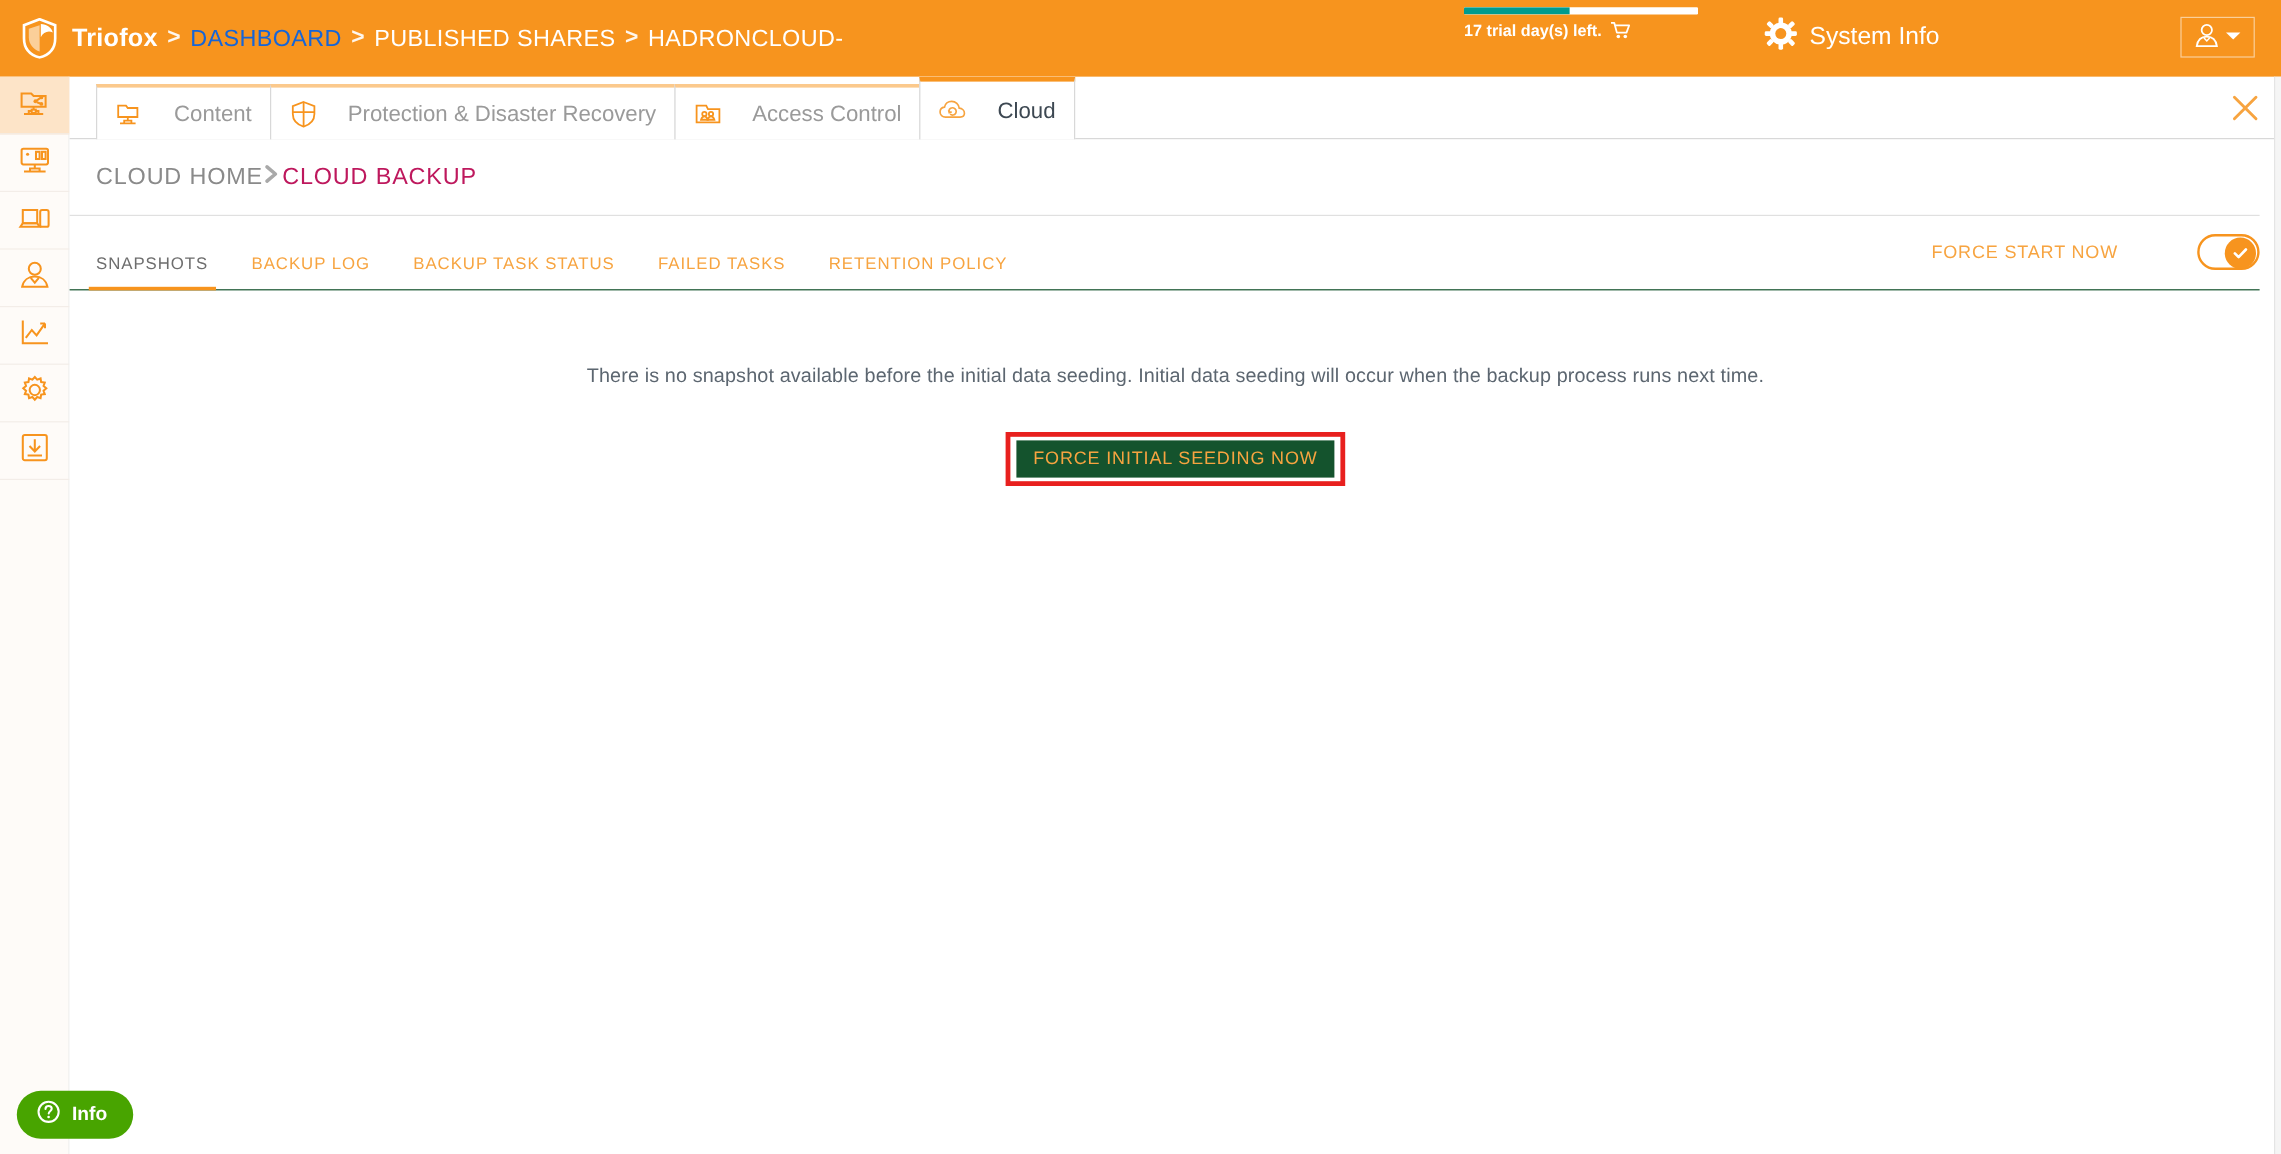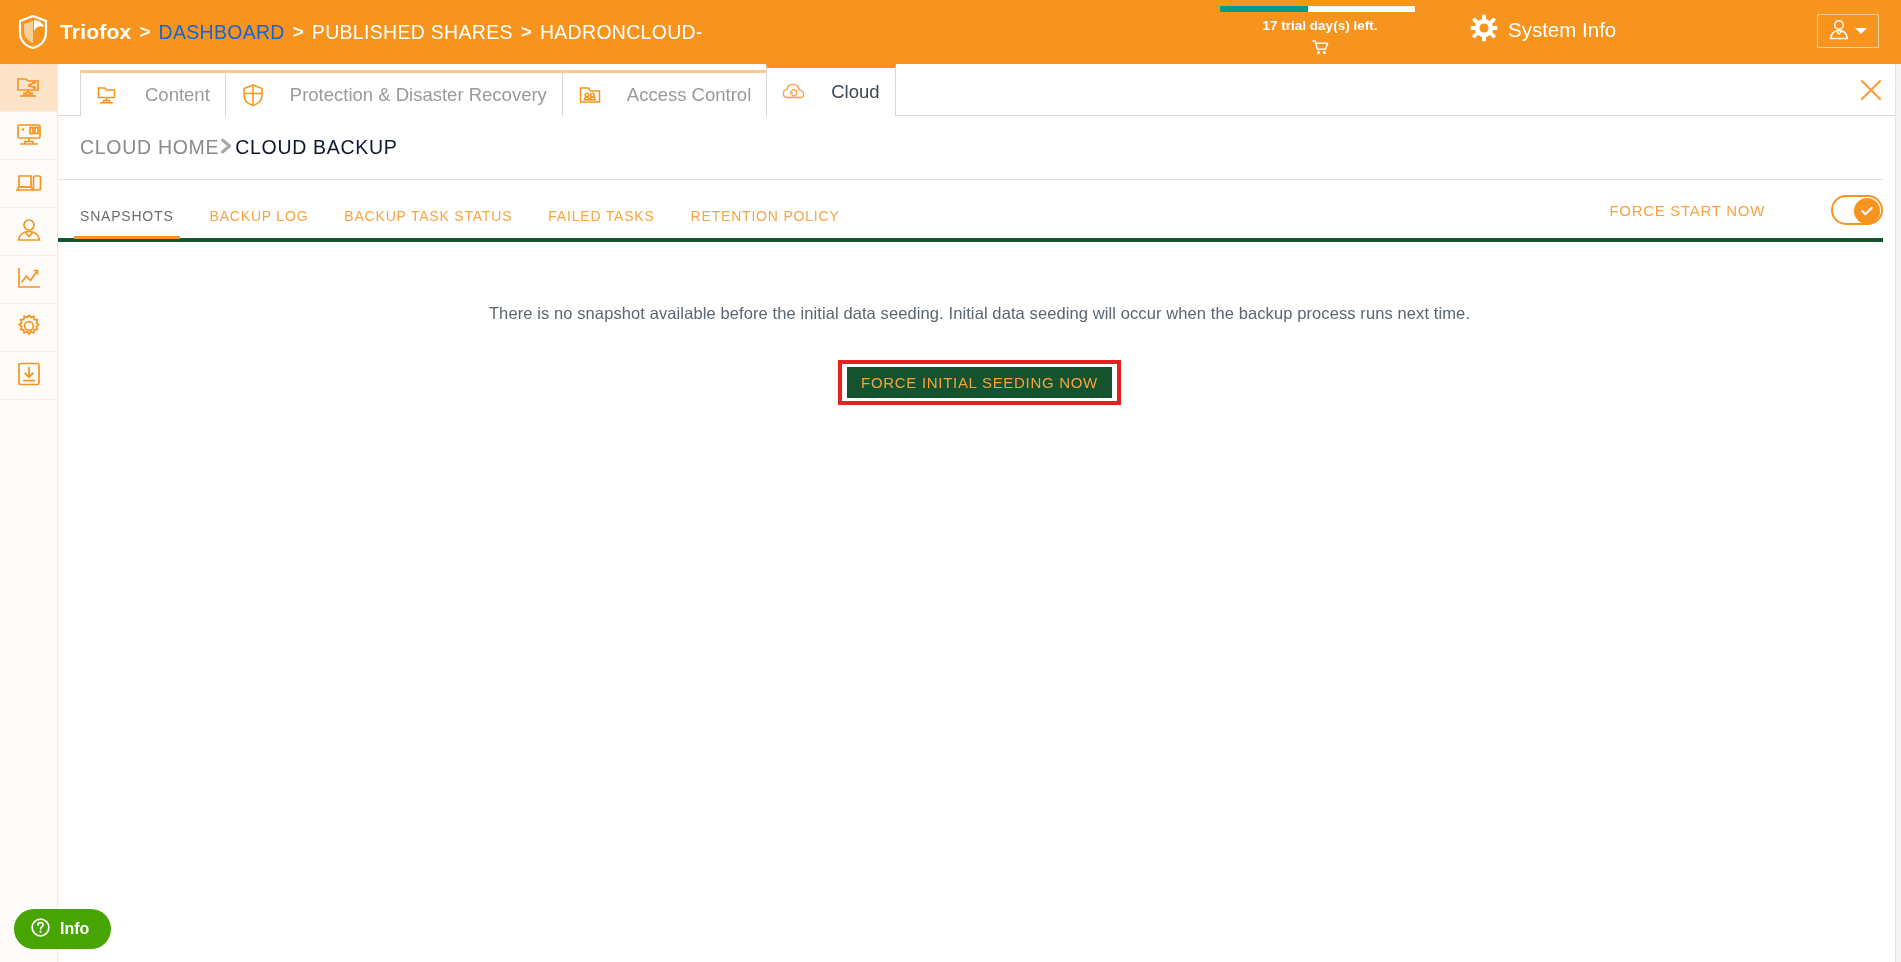--- a/index.html
+++ b/index.html
@@ -39,21 +39,21 @@
     position: absolute; left: 1220px; top: 6px;
     width: 200px; text-align: left;
   }
   .trial-bar {
     width: 195px; height: 6px; background: #ffffff;
     border-radius: 1px; overflow: hidden; margin-bottom: 6px;
   }
   .trial-bar-fill { height: 100%; width: 45%; background: #009B8E; }
   .trial-text {
     color: #ffffff; font-size: 13.5px; font-weight: bold;
-    display: flex; align-items: center; gap: 7px; flex-direction: column;
+    display: flex; align-items: center; gap: 7px;
   }
   .cart-icon { display: inline-flex; }
 
   .sysinfo {
     position: absolute; left: 1470px; top: 14px;
     display: flex; align-items: center; gap: 10px;
   }
   .sysinfo-label { color: #ffffff; font-size: 20.5px; }
 
   .user-box {
@@ -116,27 +116,27 @@
   .crumbrow {
     height: 64px; display: flex; align-items: center;
     padding-left: 22px; 
     border-bottom: 1px solid #E0E0E0;
     margin: 0 18px 0 0;
   }
   .crumb2 {
     color: #8A8A8A; font-size: 19.5px; letter-spacing: .7px;
     cursor: pointer;
   }
-  .crumb2.cur { color: #0f172a; cursor: default; }
+  .crumb2.cur { color: #be185d; cursor: default; }
 
   
   .subrow {
     position: relative; height: 62px;
     display: flex; align-items: center; padding-left: 22px;
-    border-bottom: 4px solid #14532d; margin-right: 18px;
+    border-bottom: 1px solid #14532d; margin-right: 18px;
   }
   .subtab {
     font-size: 14px; letter-spacing: .8px;
     color: #F7A440; margin-right: 36px;
     padding-bottom: 6px; position: relative; cursor: pointer;
     align-self: flex-end; margin-bottom: 8px;
   }
   .subtab.active { color: #6E6E6E; }
   .subtab.active::after {
     content: ""; position: absolute;

